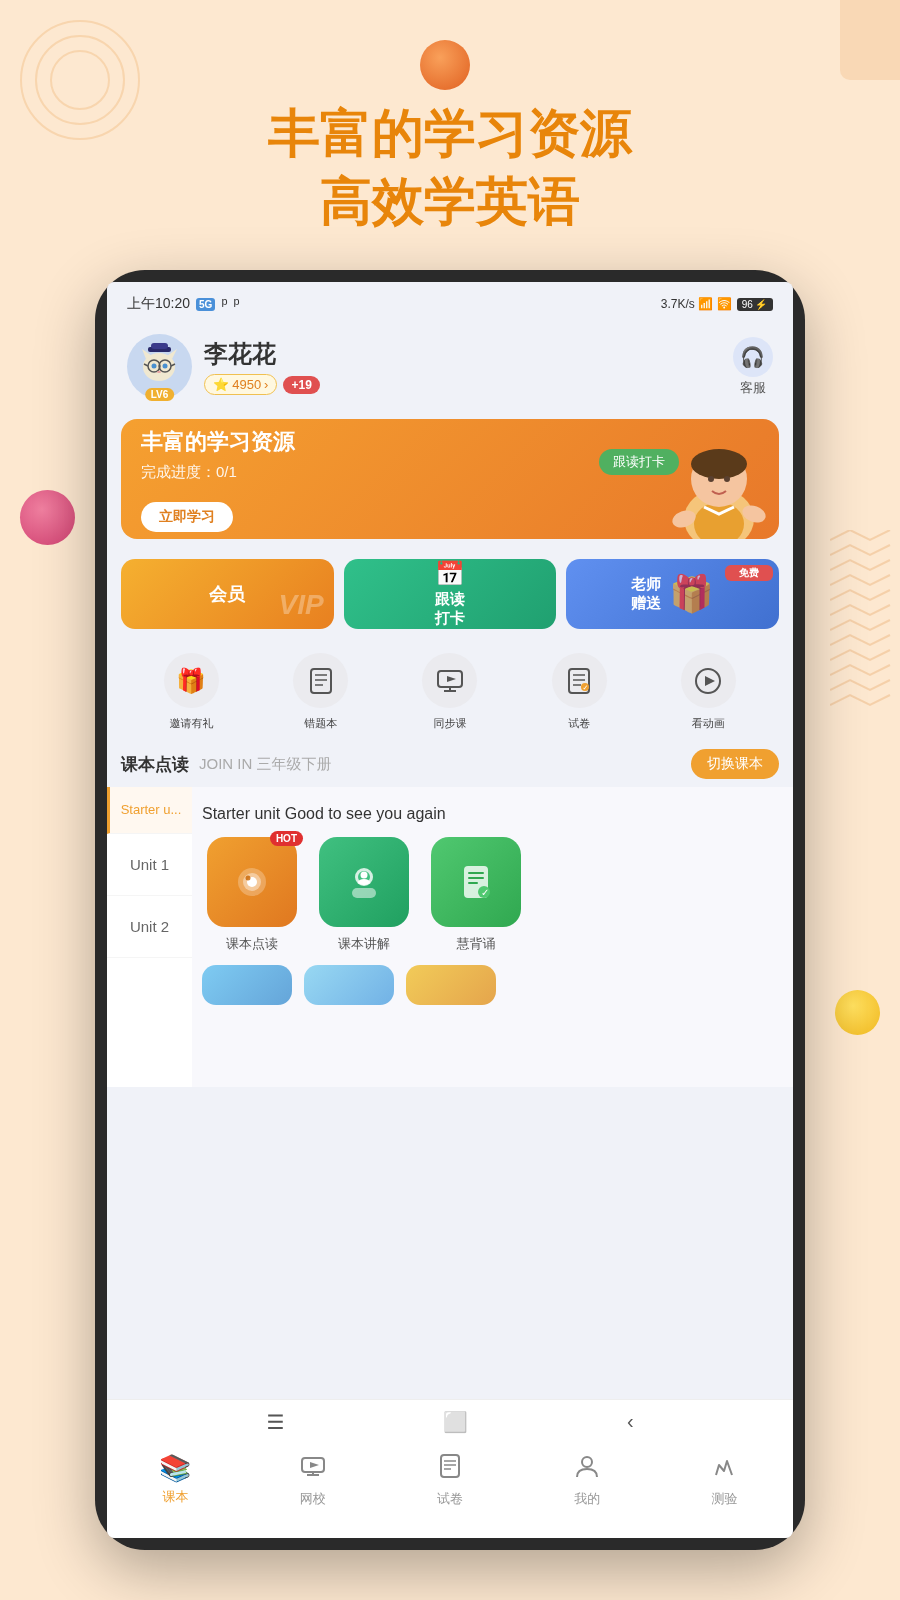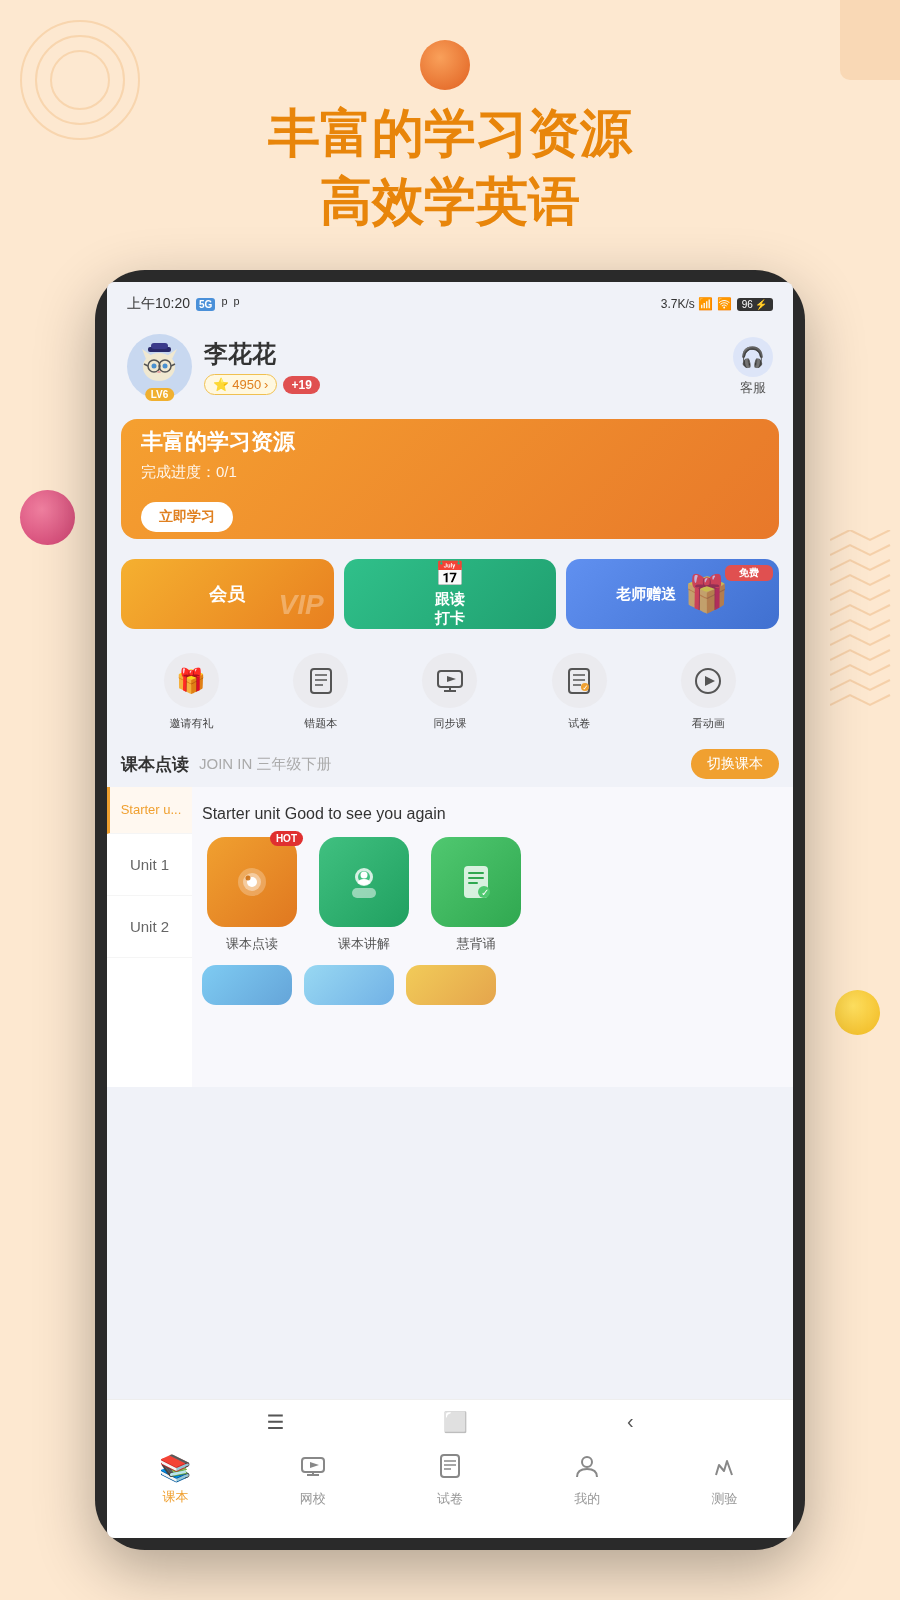--- a/index.html
+++ b/index.html
@@ -586,38 +586,61 @@
         <span class="cs-label">客服</span>
       </div>
     </div>
 
     <div class="task-banner">
       <div class="task-left">
         <div class="task-title">丰富的学习资源</div>
         <div class="task-progress">完成进度：0/1</div>
         <button class="task-btn">立即学习</button>
       </div>
+      <div class="task-right">
+        <div class="checkin-badge">跟读打卡</div>
+
+        <svg width="160" height="120" viewBox="0 0 160 120">
+
+          <ellipse cx="100" cy="100" rx="35" ry="30" fill="#f5c57a"></ellipse>
+
+          <ellipse cx="100" cy="105" rx="25" ry="22" fill="#e8a030"></ellipse>
+
+          <circle cx="100" cy="60" r="28" fill="#f5c5a0"></circle>
+
+          <ellipse cx="100" cy="45" rx="28" ry="15" fill="#5a3a1a"></ellipse>
+
+          <circle cx="92" cy="60" r="3" fill="#5a4030"></circle>
+          <circle cx="108" cy="60" r="3" fill="#5a4030"></circle>
+          <path d="M93,72 Q100,78 107,72" stroke="#c06050" stroke-width="2" fill="none"></path>
+
+          <path d="M85,88 L100,95 L115,88" stroke="white" stroke-width="3" fill="none"></path>
+
+          <ellipse cx="65" cy="100" rx="12" ry="8" fill="#f5c5a0" transform="rotate(-20 65 100)"></ellipse>
+          <ellipse cx="135" cy="95" rx="12" ry="8" fill="#f5c5a0" transform="rotate(20 135 95)"></ellipse>
+        </svg>
+      </div>
     </div>
 
     <div class="quick-row">
       <div class="quick-btn quick-vip">
         <span class="quick-vip-text">会员</span>
         <span class="vip-badge">VIP</span>
       </div>
       <div class="quick-btn quick-checkin">
         <span style="font-size:24px;">📅</span>
         <div style="display:flex;flex-direction:column;align-items:center;">
           <span style="font-size:15px;font-weight:700;">跟读</span>
           <span style="font-size:15px;font-weight:700;">打卡</span>
         </div>
       </div>
       <div class="quick-btn quick-teacher">
         <span class="free-badge-btn">免费</span>
         <div style="display:flex;align-items:center;gap:8px;">
-          <div style="display:flex;align-items:center;">
+          <div style="display:flex;flex-direction:column;align-items:center;">
             <span style="font-size:15px;font-weight:700;">老师</span>
             <span style="font-size:15px;font-weight:700;">赠送</span>
           </div>
           <span style="font-size:36px;color:rgba(255,255,255,0.7);">🎁</span>
         </div>
       </div>
     </div>
 
     <div class="icon-grid">
       <div class="icon-item">

